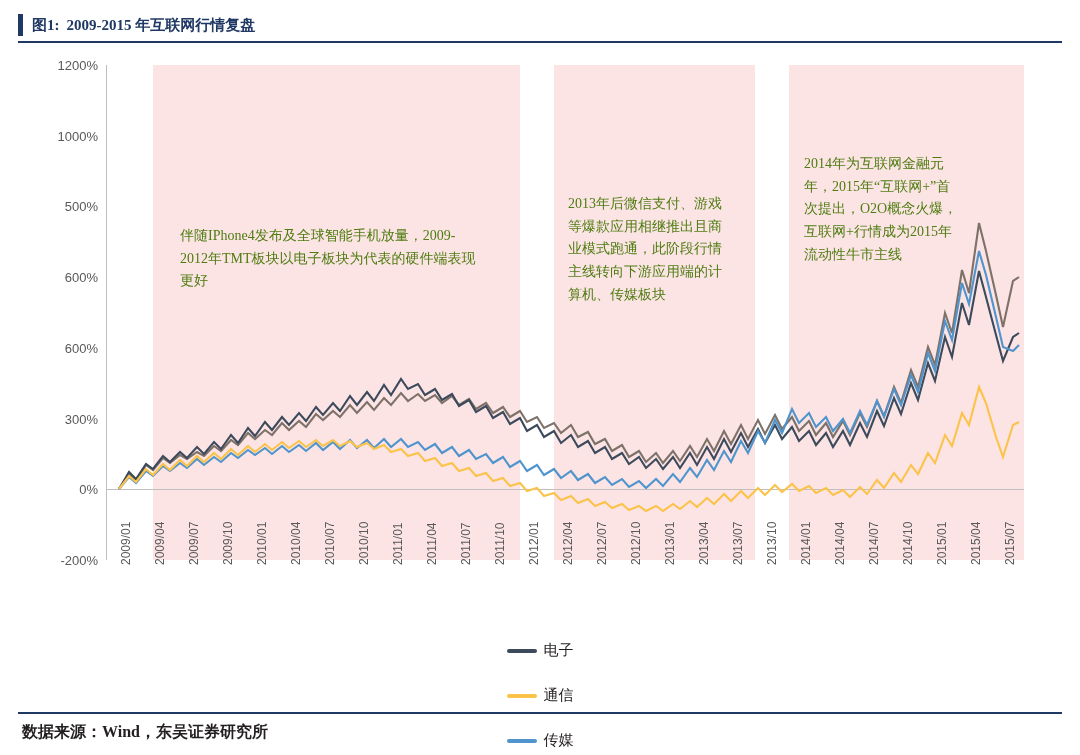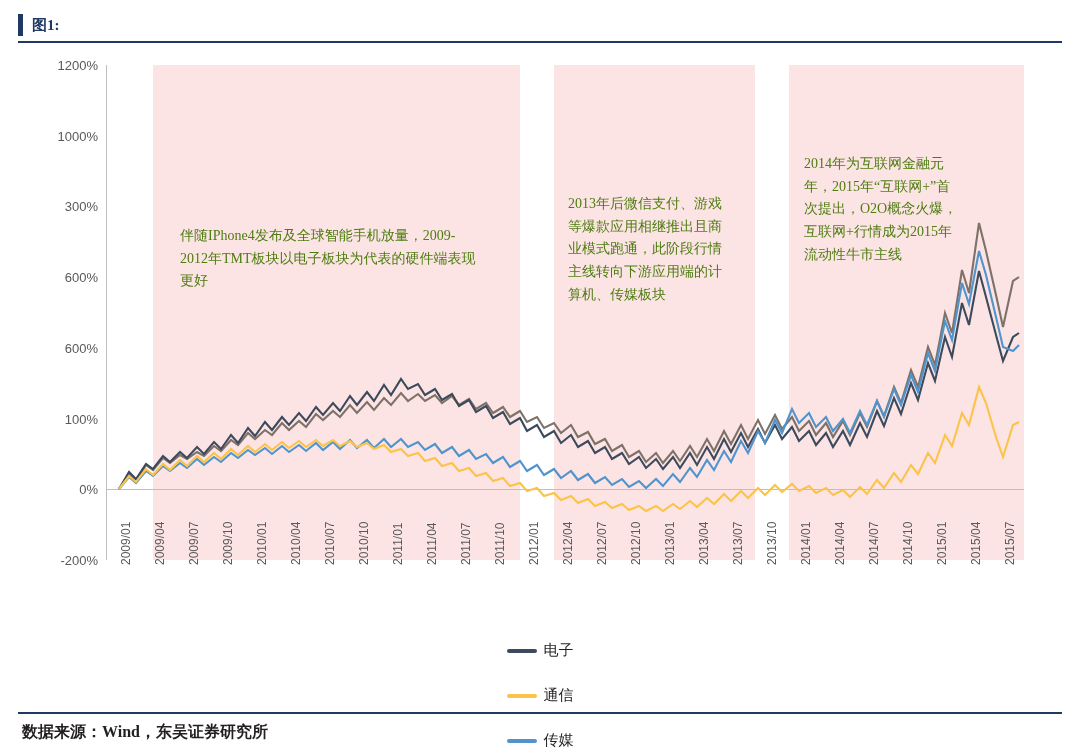--- a/index.html
+++ b/index.html
@@ -61,37 +61,38 @@
   .legend-swatch{width:30px;height:4px;border-radius:2px;}
   .legend-text{font-size:15px;color:#231f20;}
   svg{position:absolute;left:0;top:0;overflow:visible;}
 </style>
 </head>
 <body>
 
 <div class="title-bar">
   <div class="accent"></div>
   <span class="title-label">图1:</span>
+  <span class="title-text">2009-2015 年互联网行情复盘</span>
 </div>
 <div class="title-rule"></div>
 
 <div class="chart-area">
 
   <div class="plot">
 
     <div class="band" style="left:47px;width:367px;height:495px;"></div>
     <div class="band" style="left:448px;width:201px;height:495px;"></div>
     <div class="band" style="left:683px;width:235px;height:495px;"></div>
 
     <div class="y-label" style="top:0px;">1200%</div>
     <div class="y-label" style="top:70.7px;">1000%</div>
-    <div class="y-label" style="top:141.4px;">300%</div>
+    <div class="y-label" style="top:141.4px;">500%</div>
     <div class="y-label" style="top:212.1px;">600%</div>
     <div class="y-label" style="top:282.8px;">600%</div>
-    <div class="y-label" style="top:353.5px;">100%</div>
+    <div class="y-label" style="top:353.5px;">300%</div>
     <div class="y-label" style="top:424.2px;">0%</div>
     <div class="y-label" style="top:495px;">-200%</div>
 
     <div class="axis-line" style="left:0;top:0;width:1px;height:495px;"></div>
     <div class="axis-line" style="left:0;top:424px;width:918px;height:1px;"></div>
 
     <svg width="918" height="495">
 
       <polyline fill="none" stroke="#7d7168" stroke-width="2.1" points="13,424 23,409 30,416 40,400 47,405 57,393 64,398 74,390 81,394 91,387 98,391 108,381 115,386 125,375 132,380 142,368 149,374 159,365 166,370 176,358 183,365 193,356 200,362 210,349 217,355 227,346 234,352 244,340 251,348 261,337 268,345 278,333 285,340 295,328 302,336 312,329 319,336 329,330 336,338 346,331 353,340 363,334 370,344 380,338 387,348 397,342 404,352 414,346 421,357 431,352 438,363 448,358 455,368 465,360 472,372 482,367 489,379 499,374 506,386 516,380 523,392 533,386 540,397 550,388 557,398 567,386 574,396 584,381 591,392 601,374 608,386 618,366 625,379 635,360 642,374 652,355 659,369 669,350 676,364 686,352 693,366 703,356 710,370 720,358 727,372 737,356 744,370 754,348 761,362 771,336 778,351 788,322 795,338 805,305 812,322 822,282 829,300 839,248 846,268 856,205 863,228 873,158 880,186 890,230 897,262 907,216 913,212"></polyline>
 

